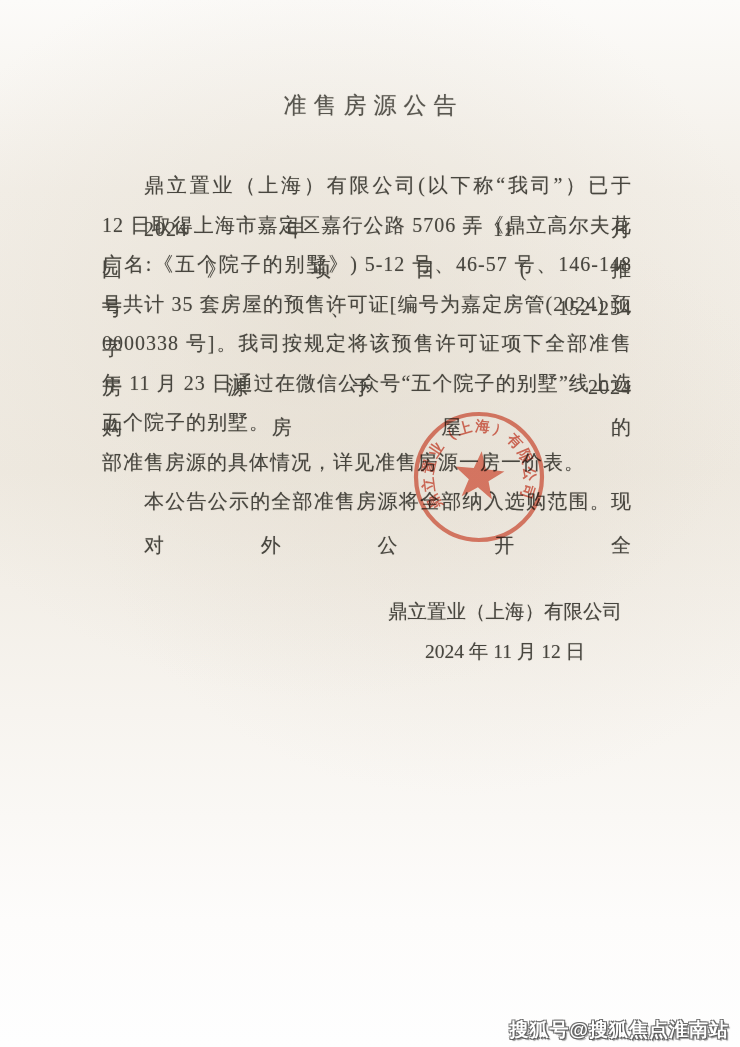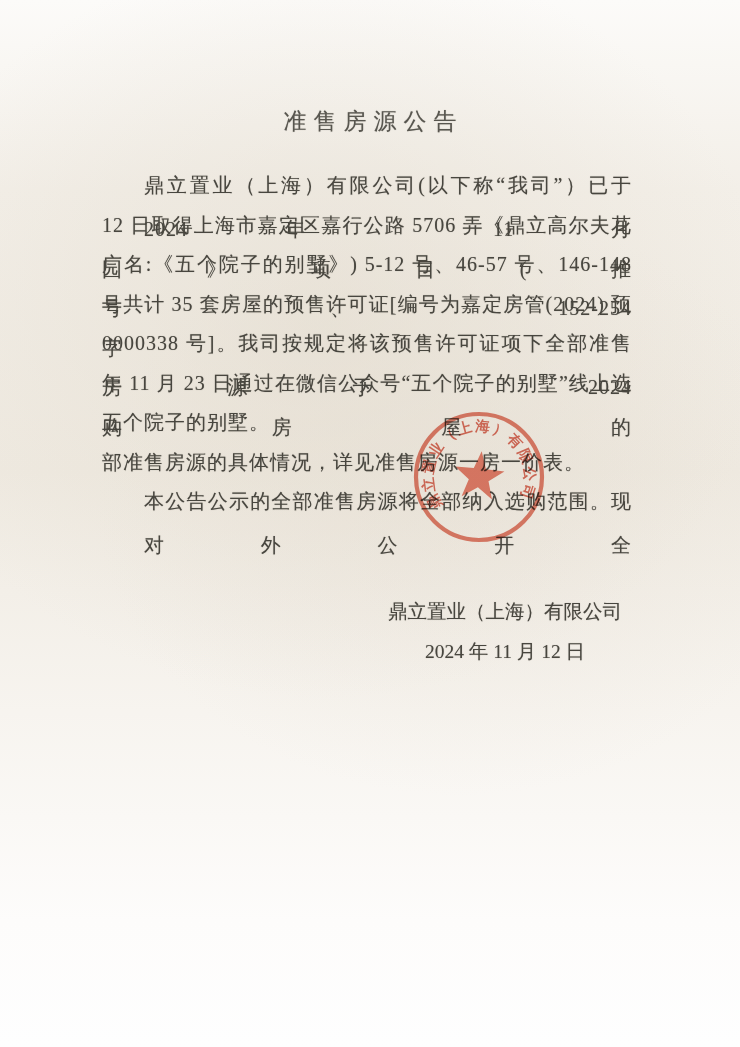--- a/index.html
+++ b/index.html
@@ -9,21 +9,21 @@
     height: 1047px;
     overflow: hidden;
     font-family: "Liberation Serif", "DejaVu Serif", serif;
     background:
       radial-gradient(ellipse 620px 520px at 44% 31%, rgba(224,216,202,0.50), rgba(224,216,202,0) 72%),
       radial-gradient(ellipse 520px 420px at 62% 48%, rgba(227,219,207,0.35), rgba(227,219,207,0) 70%),
       linear-gradient(180deg, #fcfbf9 0%, #f3efe8 18%, #efeae1 45%, #f7f4ef 68%, #fdfcfb 88%, #fefefe 100%);
   }
   .title {
     position: absolute;
-    top: 106px;
+    top: 90px;
     left: 0;
     width: 100%;
     margin: 0;
     text-align: center;
     font-size: 23px;
     font-weight: normal;
     letter-spacing: 7px;
     padding-left: 7px;
     box-sizing: border-box;
     color: #58564f;
@@ -113,14 +113,15 @@
 
   <svg class="stamp" viewBox="-70 -70 140 140" xmlns="http://www.w3.org/2000/svg">
     <circle class="ring" cx="0" cy="0" r="63"></circle>
     <polygon class="star" transform="rotate(6)" points="0,-26 6.11,-8.41 24.73,-8.03 9.89,3.21 15.28,21.03 0,10.4 -15.28,21.03 -9.89,3.21 -24.73,-8.03 -6.11,-8.41"></polygon>
     <path id="sealArc" d="M -35.2 29.6 A 46 46 0 1 1 39.8 23" fill="none"></path>
     <text class="seal-text" text-anchor="middle">
       <textPath href="#sealArc" startOffset="50%">鼎立置业（上海）有限公司</textPath>
     </text>
   </svg>
 
+  <div class="watermark">搜狐号@搜狐焦点淮南站</div>
 
 </div>
 
 </body></html>

